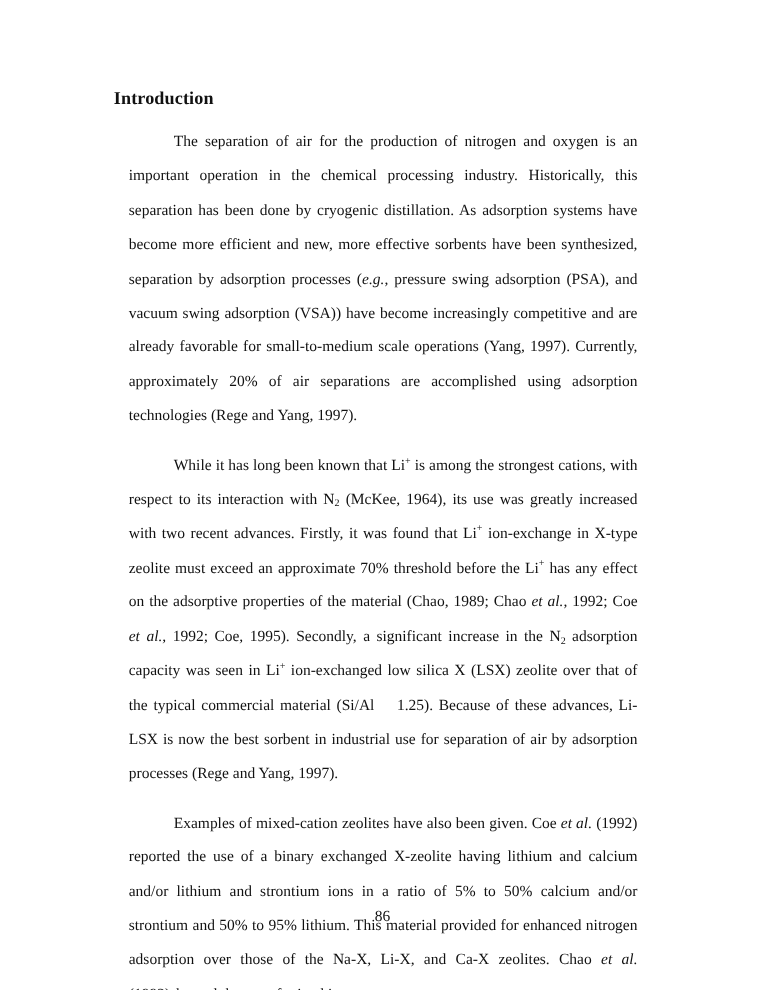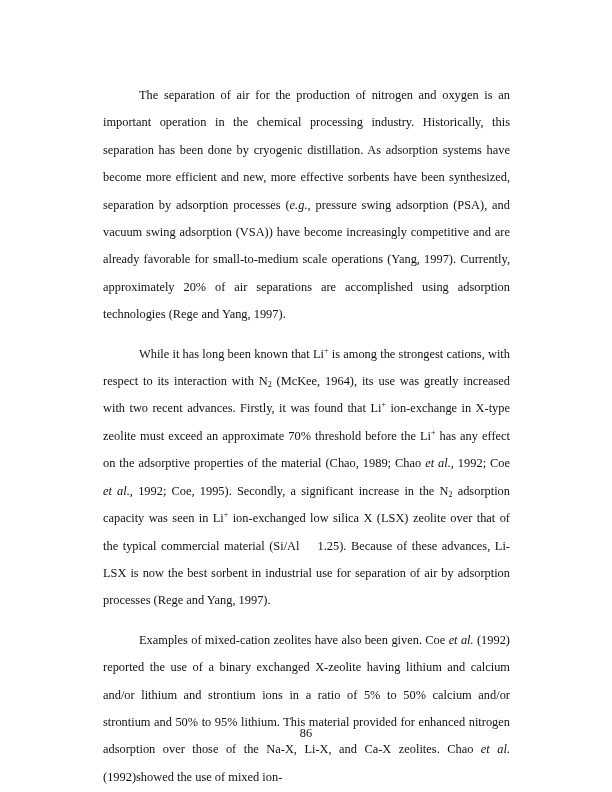--- a/index.html
+++ b/index.html
@@ -53,20 +53,21 @@
       width: 612px;
       top: 726px;
       text-align: center;
       font-size: 12.4px;
     }
   </style>
 </head>
 <body>
 
 <div class="page">
+  <div class="heading">Introduction</div>
 
   <p class="para"><span>The separation of air for the production of nitrogen and oxygen is an important operation in the chemical processing industry.  Historically, this separation has been done by cryogenic distillation.  As adsorption systems have become more efficient and new, more effective sorbents have been synthesized, separation by adsorption processes (</span><i>e.g.</i><span>, pressure swing adsorption (PSA), and vacuum swing adsorption (VSA)) have become increasingly competitive and are already favorable for small-to-medium scale operations (Yang, 1997).  Currently, approximately 20% of air separations are accomplished using adsorption technologies (Rege and Yang, 1997).</span></p>
 
   <p class="para"><span>While it has long been known that Li</span><sup class="ion">+</sup><span> is among the strongest cations, with respect to its interaction with N</span><sub class="mol">2</sub><span> (McKee, 1964), its use was greatly increased with two recent advances.  Firstly, it was found that Li</span><sup class="ion">+</sup><span> ion-exchange in X-type zeolite must exceed an approximate 70% threshold before the Li</span><sup class="ion">+</sup><span> has any effect on the adsorptive properties of the material (Chao, 1989; Chao </span><i>et al.</i><span>, 1992; Coe </span><i>et al.</i><span>, 1992; Coe, 1995).  Secondly, a significant increase in the N</span><sub class="mol">2</sub><span> adsorption capacity was seen in Li</span><sup class="ion">+</sup><span> ion-exchanged low silica X (LSX) zeolite over that of the typical commercial material (Si/Al</span><span class="gap"></span><span>1.25).  Because of these advances, Li-LSX is now the best sorbent in industrial use for separation of air by adsorption processes (Rege and Yang, 1997).</span></p>
 
   <p class="para"><span>Examples of mixed-cation zeolites have also been given.  Coe </span><i>et al.</i><span> (1992) reported the use of a binary exchanged X-zeolite having lithium and calcium and/or lithium and strontium ions in a ratio of 5% to 50% calcium and/or strontium and 50% to 95% lithium.  This material provided for enhanced nitrogen adsorption over those of the Na-X, Li-X, and Ca-X zeolites.  Chao </span><i>et al.</i><span> (1992)showed the use of mixed ion-</span></p>
 </div>
 
 <div class="page-number">86</div>
 

